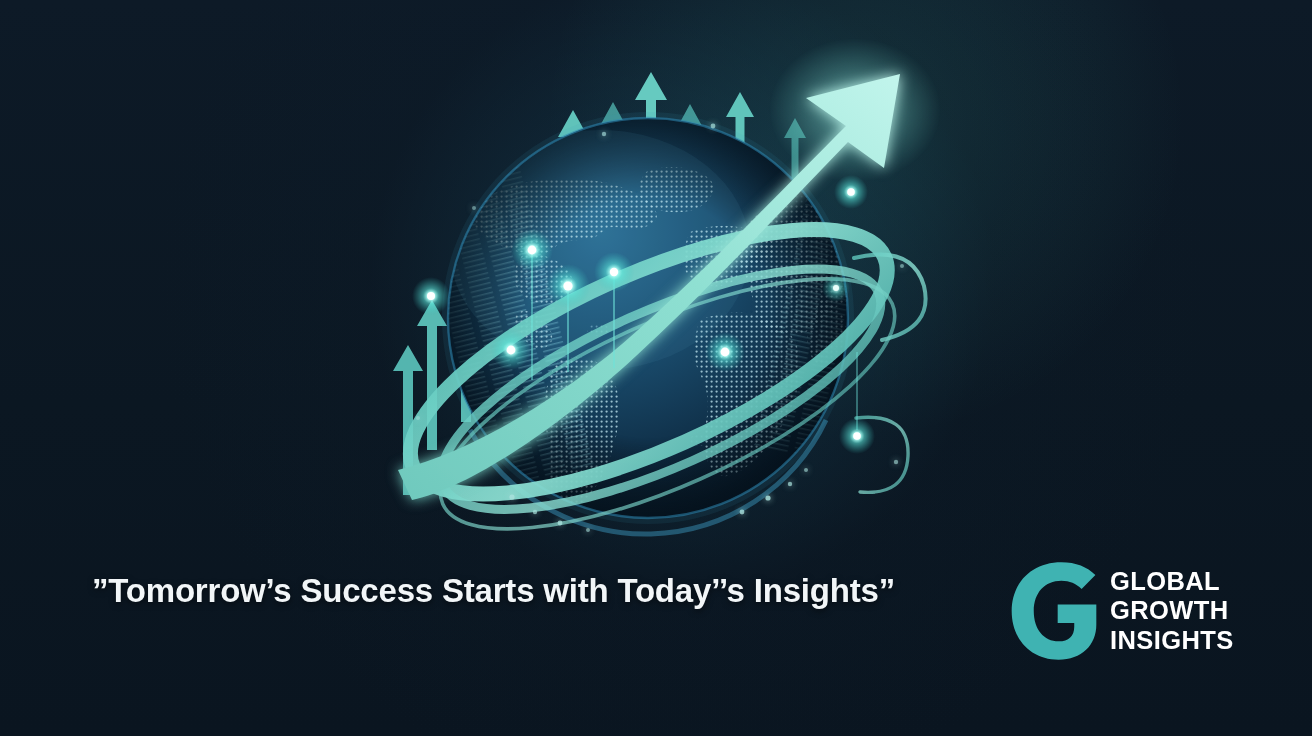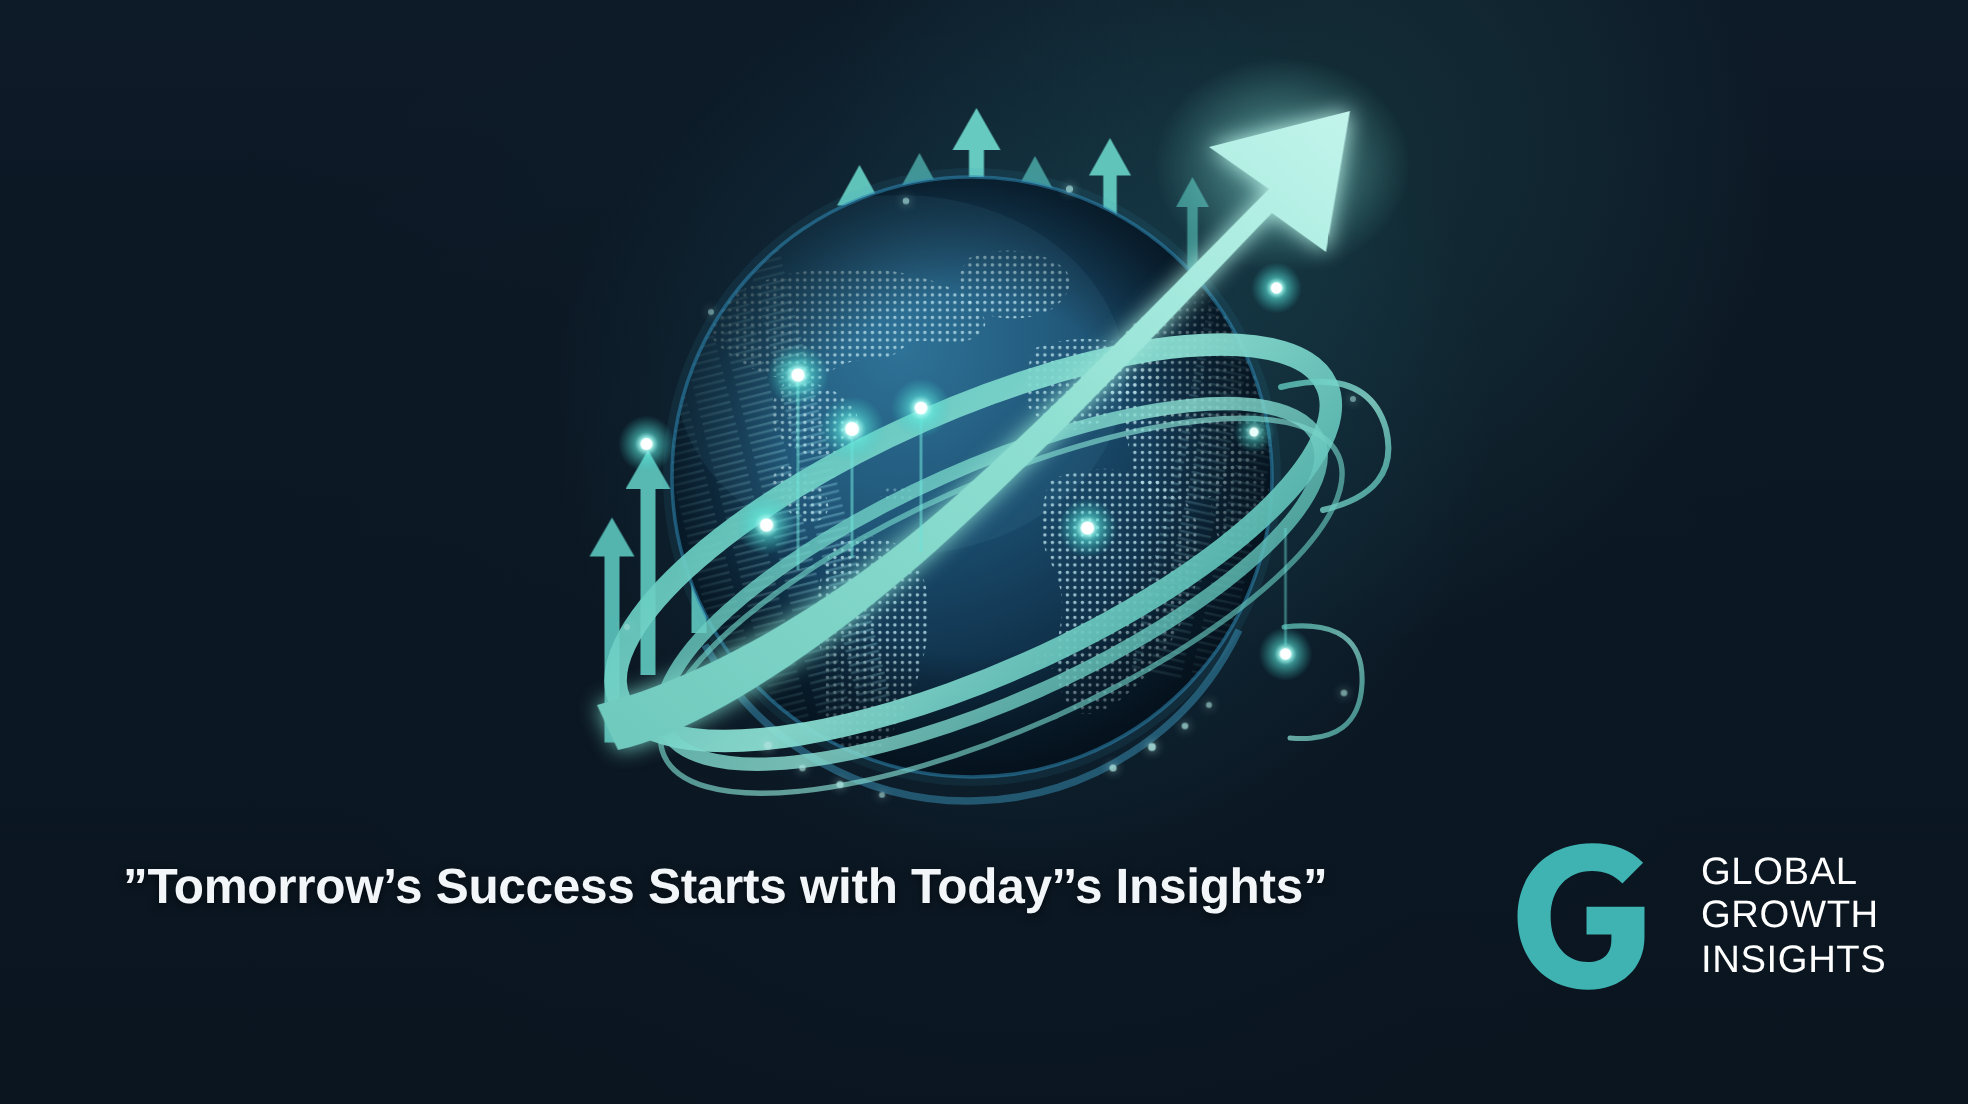--- a/index.html
+++ b/index.html
@@ -25,21 +25,21 @@
     pointer-events:none;
   }
   .art{
     position:absolute;
     left:0; top:0;
     width:1312px; height:736px;
   }
   
   .caption{
     position:absolute;
-    left:82px;
+    left:92px;
     top:572px;
     width:890px;
     color:#f2f6f8;
     font-size:33px;
     font-weight:700;
     letter-spacing:-0.2px;
     line-height:1.15;
     white-space:nowrap;
     text-shadow:0 2px 6px rgba(0,0,0,.55);
   }
@@ -57,25 +57,24 @@
     height:98px;
     flex:0 0 auto;
     display:block;
   }
   .logo-words{
     display:flex;
     flex-direction:column;
     justify-content:center;
     color:#ffffff;
     font-size:25.5px;
-    font-weight:400;
+    font-weight:700;
     letter-spacing:0.4px;
     line-height:1.16;
     text-transform:uppercase;
-    margin-left:24px;
   }
   .logo-words span{display:block;white-space:nowrap;}
 </style>
 </head>
 <body>
 
 <div class="stage">
 
   <div class="bg-glow"></div>
 

